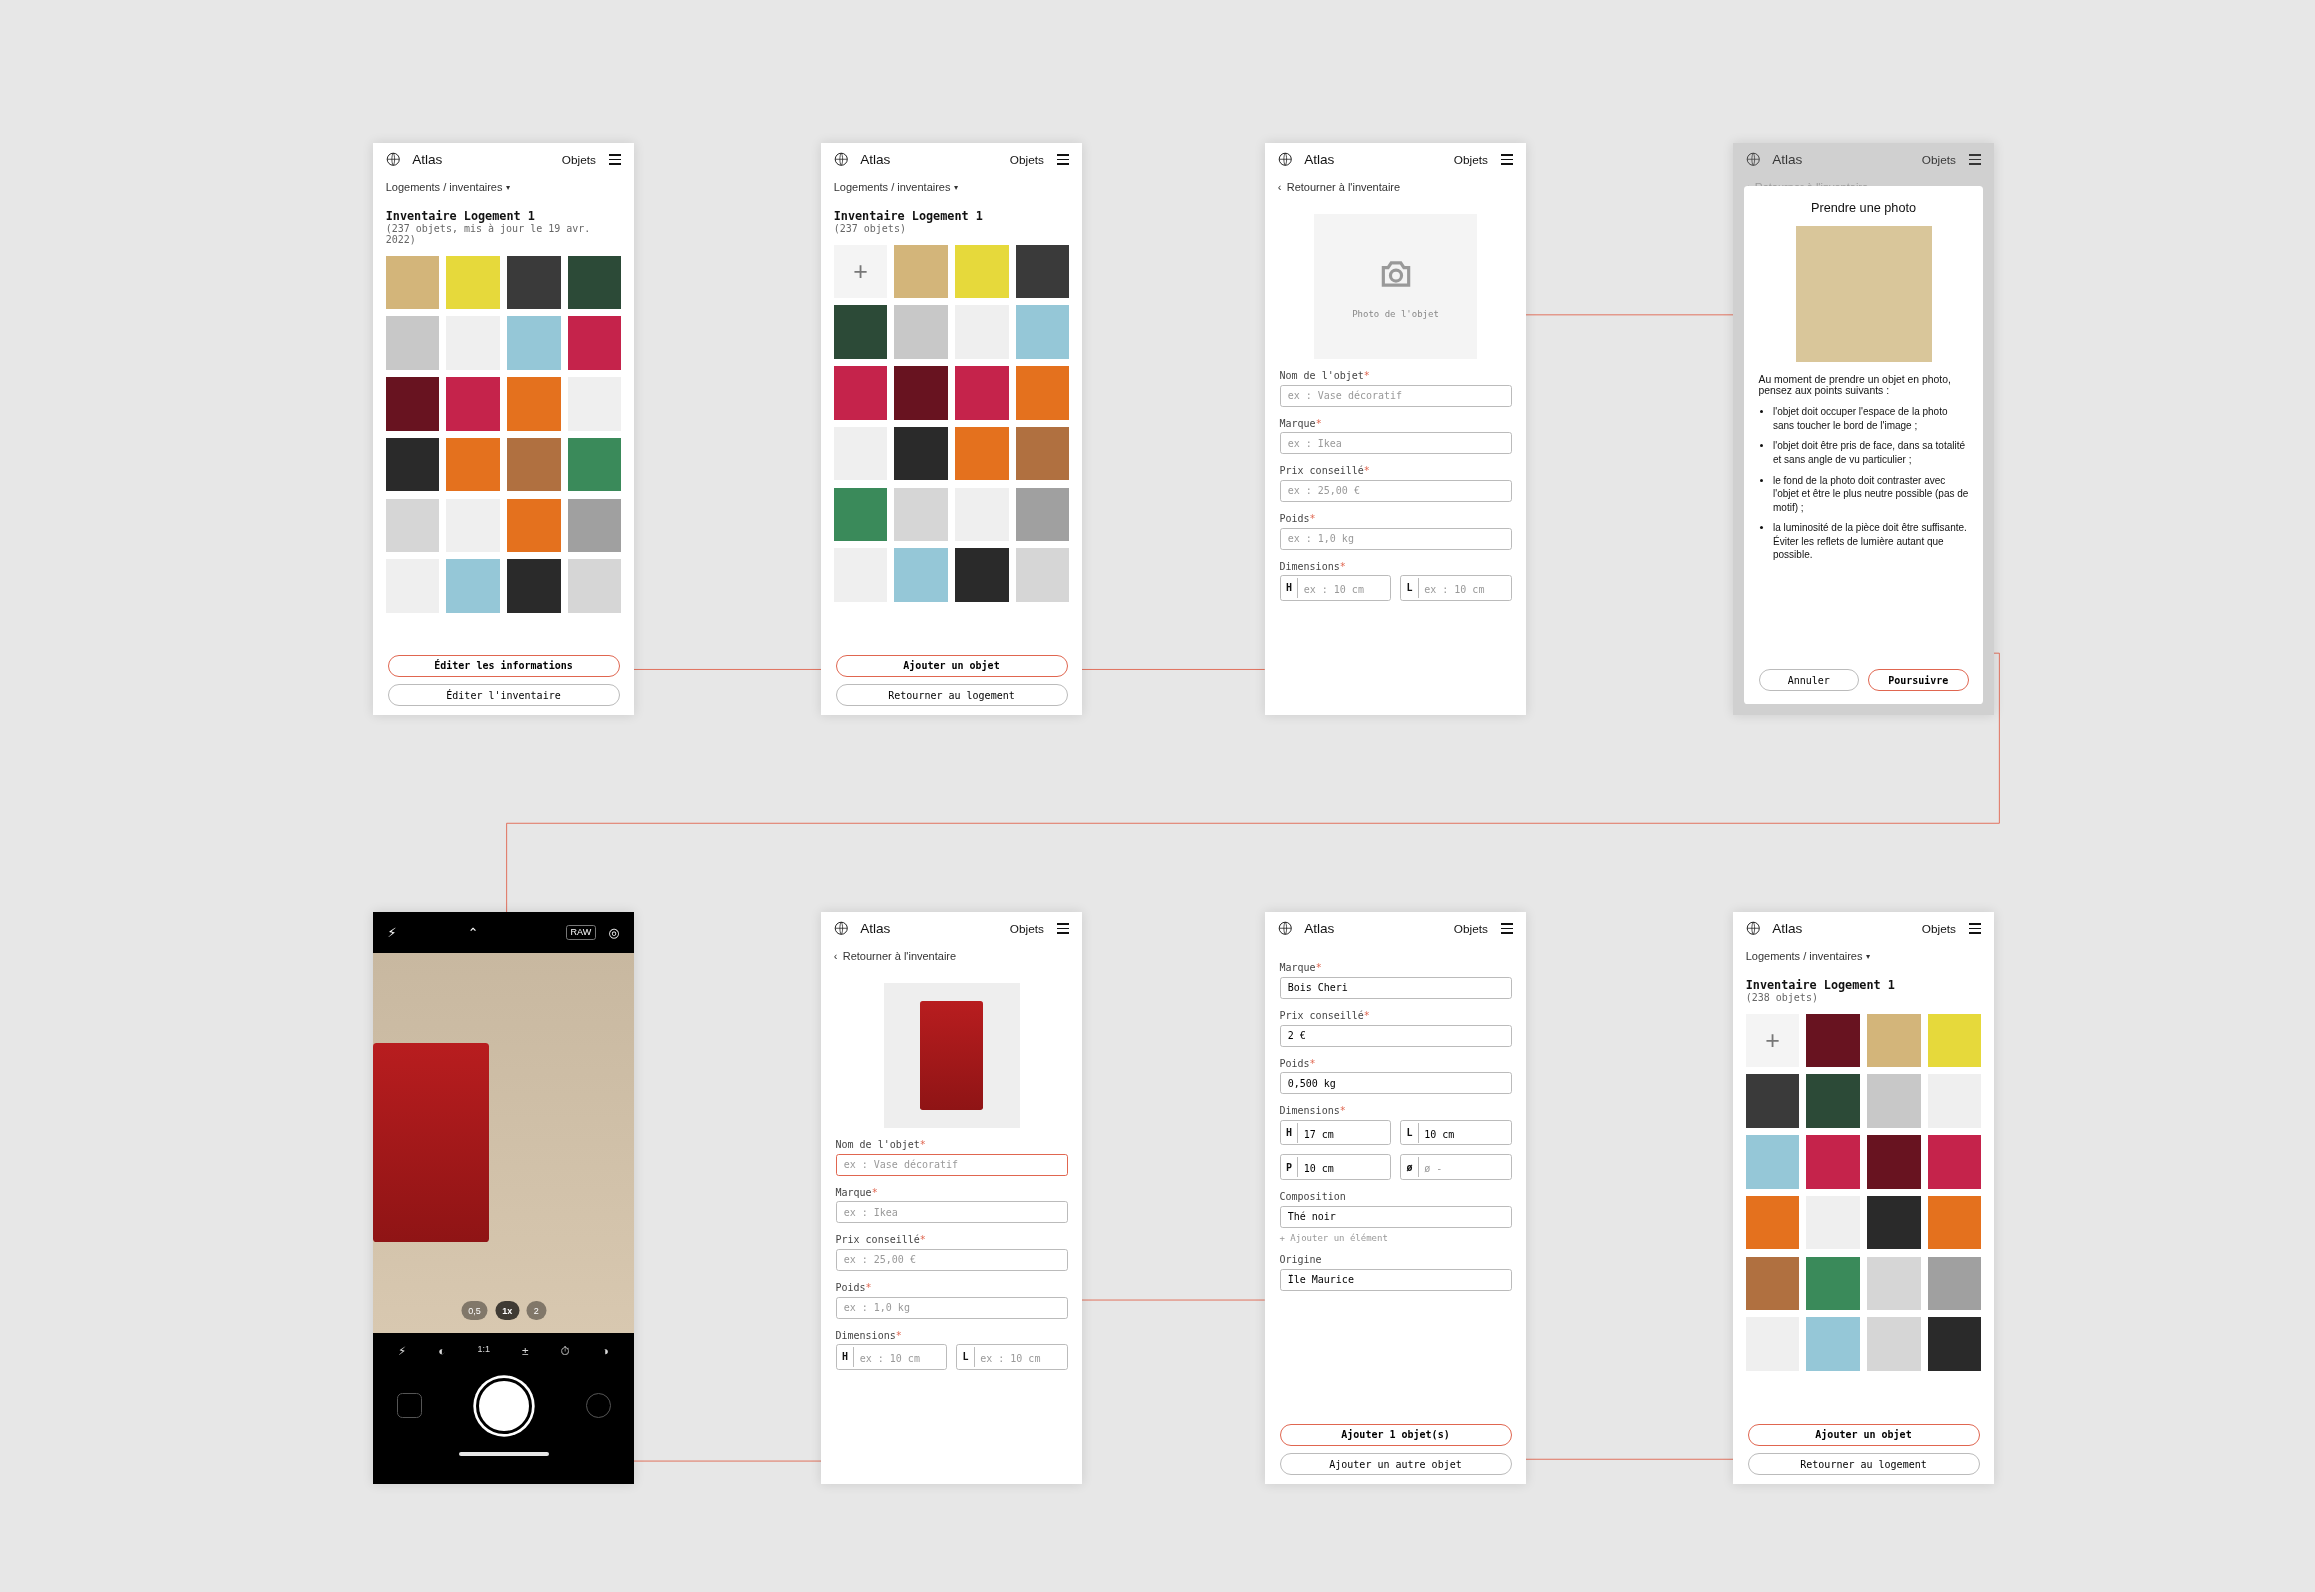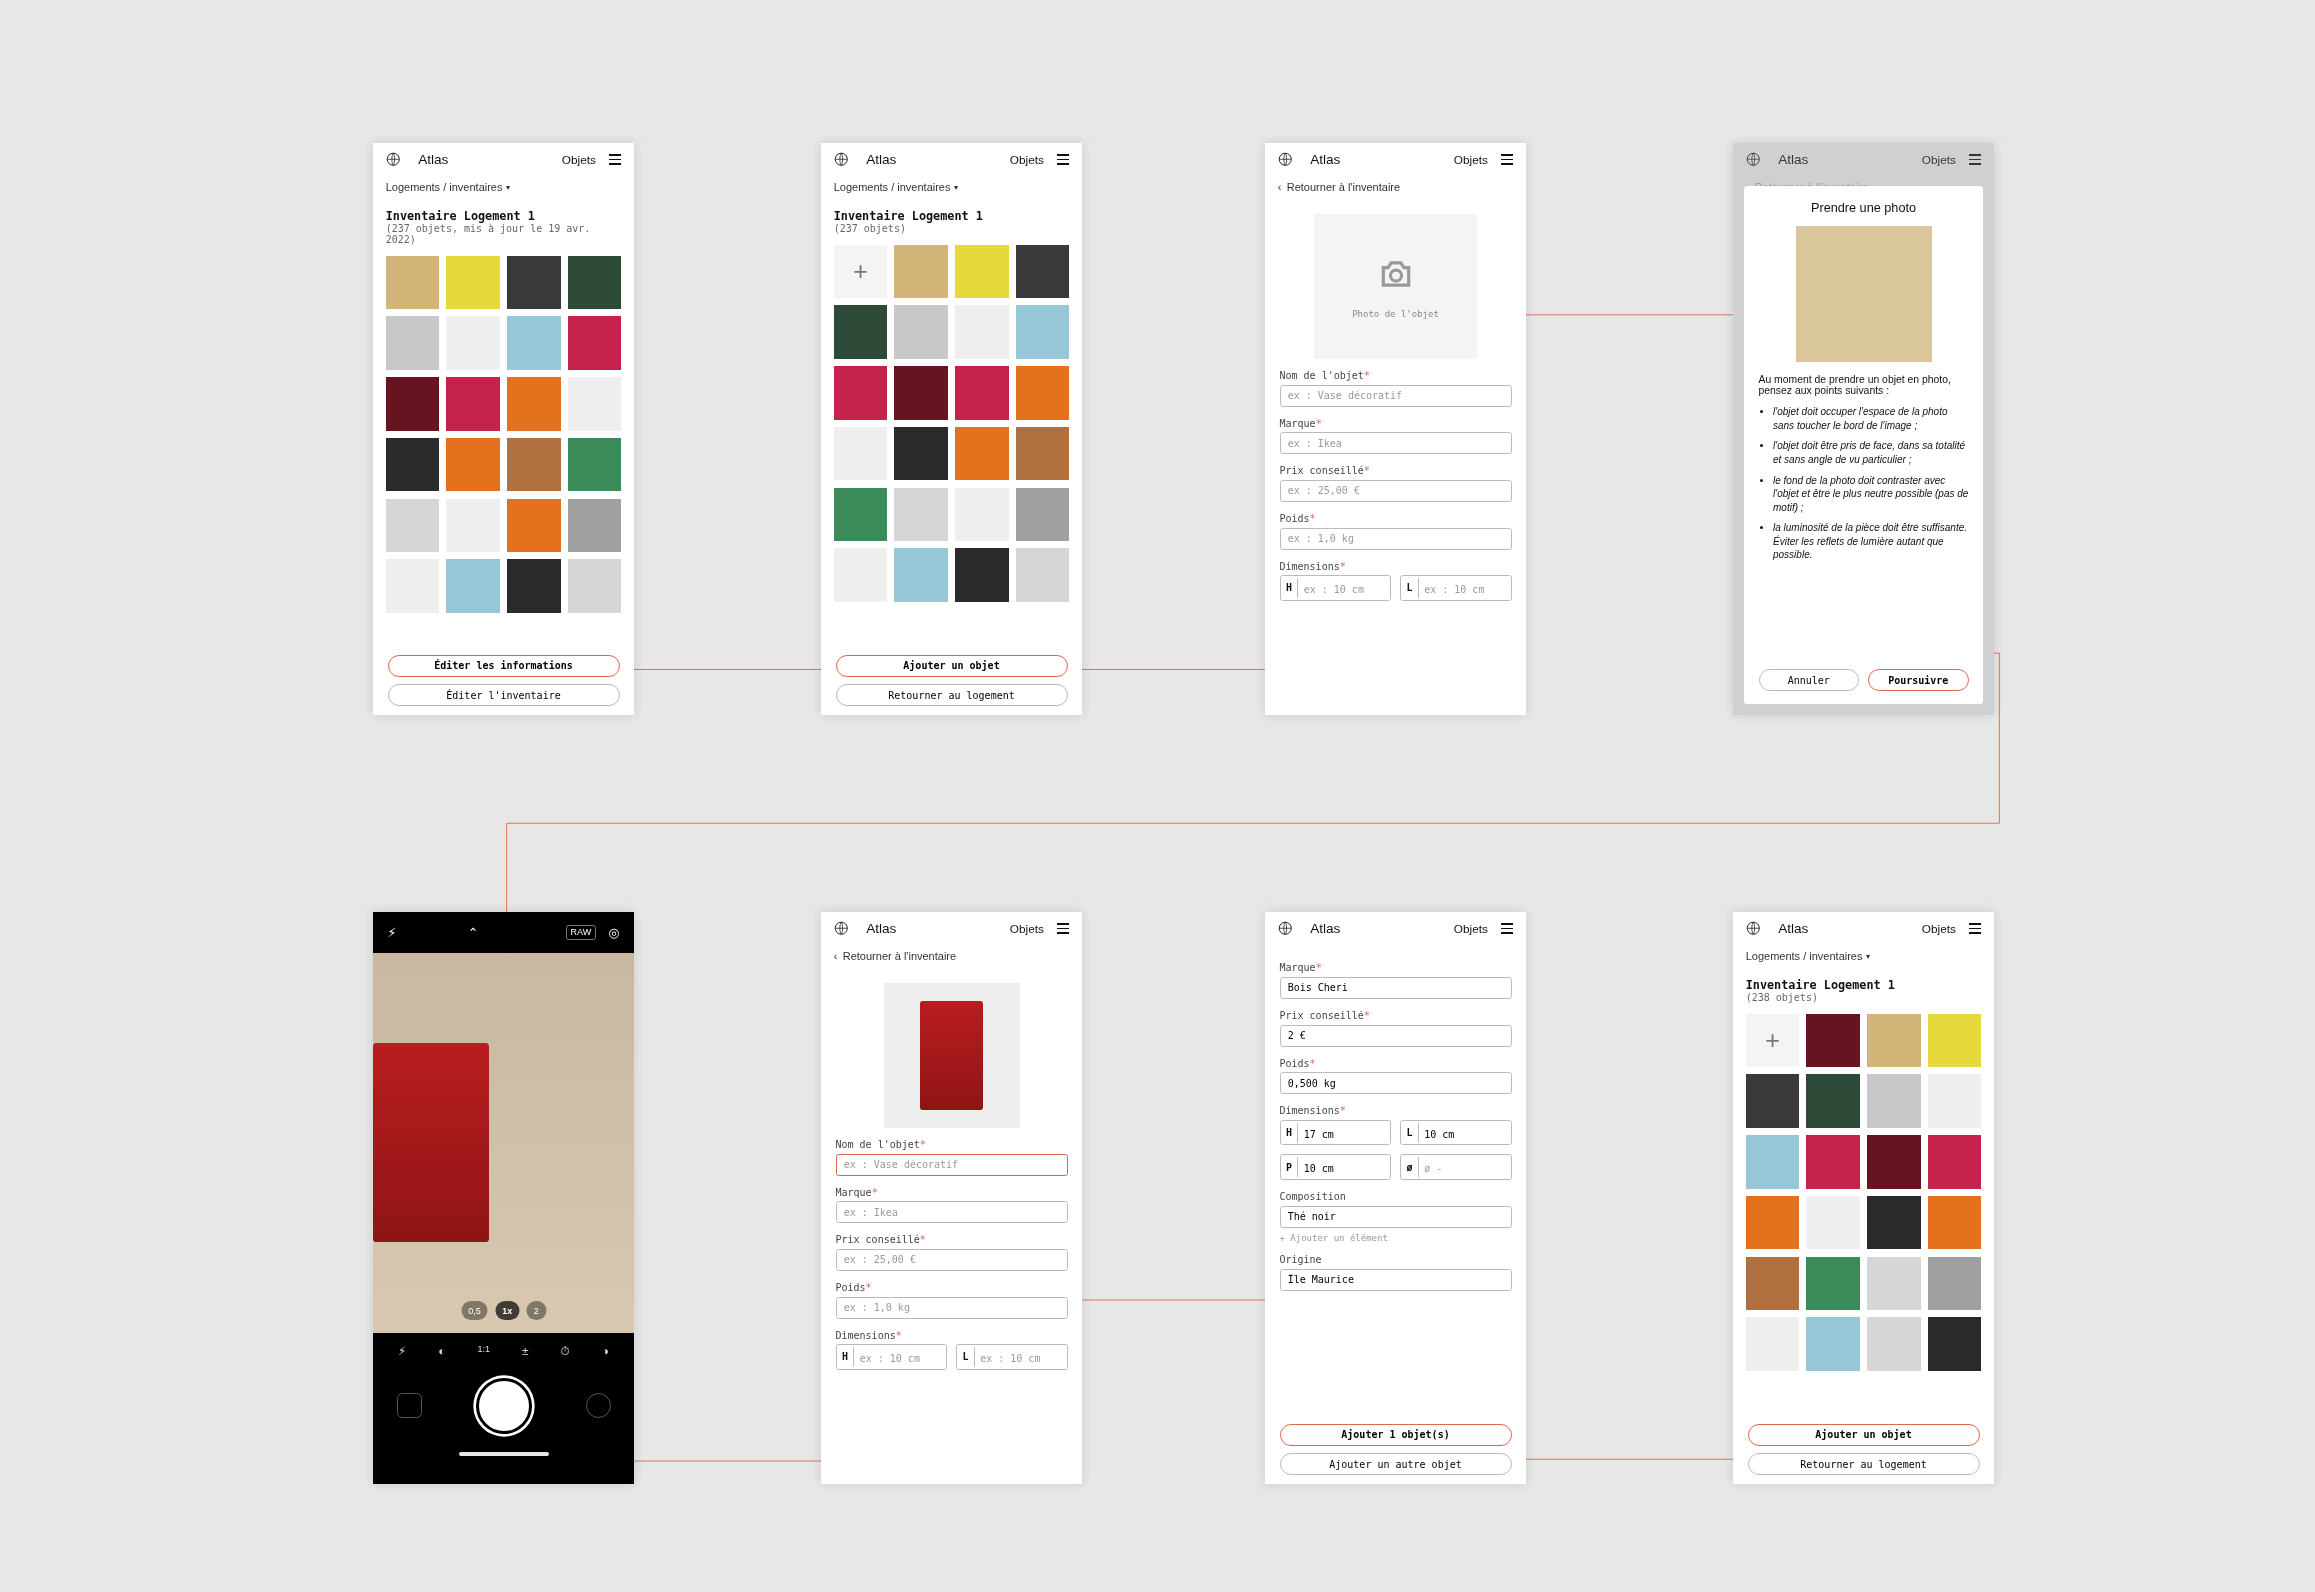--- a/index.html
+++ b/index.html
@@ -25,21 +25,21 @@
     overflow: hidden;
     font-size: 11.8px;
     color: #111;
   }
   .dark-phone { background:#000; color:#fff; }
   .hdr {
     display:flex; align-items:center; justify-content:space-between;
     padding: 9px 12.7px; font-weight:500;
     border-bottom: 0.9px solid rgba(0,0,0,0);
   }
-  .hdr .brand { display:flex; align-items:center; gap:18px; font-size:13.6px; }
+  .hdr .brand { display:flex; align-items:center; gap:12px; font-size:13.6px; }
   .hdr .brand svg { width:14.5px; height:14.5px; }
   .hdr .right { display:flex; align-items:center; gap:12.7px; }
   .menu-icon { display:inline-flex; flex-direction:column; gap:2.7px; }
   .menu-icon span { display:block; width:12.7px; height:1.8px; background:#111; }
   .sub-line {
     display:flex; justify-content:flex-start; align-items:center;
     padding: 3.6px 12.7px 5.4px; font-size:11px; color:#333;
   }
   .sub-line .tri { font-size:8.1px; margin-left:3.6px;}
   .back-line {
@@ -108,21 +108,21 @@
     position:absolute; left:11px; right:11px; top:43px; bottom:11px;
     background:#fff; border-radius:3.6px; padding:14.5px 14.5px 51px; overflow:hidden;
     font-size:11px;
   }
   .modal h3 { font-size:12.7px; text-align:center; font-weight:500; margin-bottom:11px;}
   .modal .illus {
     width:136px; height:136px; margin:0 auto 12.7px; background:#d9c69a;
     display:flex; align-items:center; justify-content:center;
   }
   .modal p { font-size:10.4px; margin-bottom:9px; }
-  .modal ul { padding-left:14.5px;font-style:italic; }
+  .modal ul { padding-left:14.5px; }
   .modal li { font-size:10px; margin-bottom:7.2px; line-height:1.35; }
   .modal-btns {
     position:absolute; left:14.5px; right:14.5px; bottom:12.7px;
     display:flex; gap:9px;
   }
   .modal-btns .pill { flex:1; }
   
   .cam-top { display:flex; align-items:center; justify-content:space-between; padding:12.7px 14.5px; }
   .cam-top .c-icon { color:#fff; font-size:12.7px; }
   .cam-body { height:380px; background: linear-gradient(#c8b8a0,#d8c8b0); display:flex; align-items:center; justify-content:flex-start; position:relative;}

